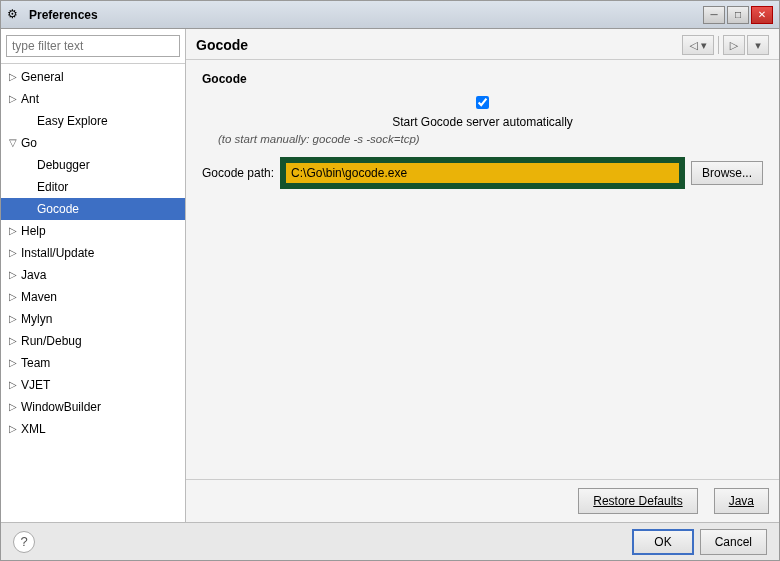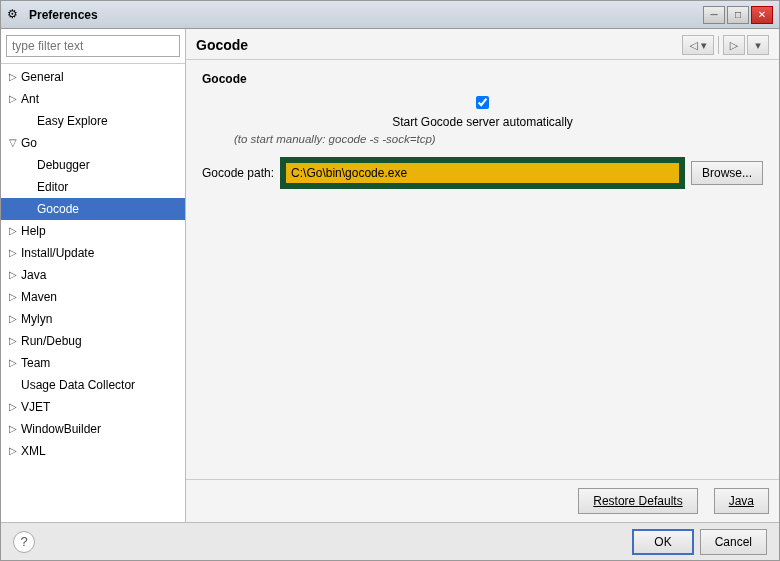--- a/index.html
+++ b/index.html
@@ -190,21 +190,21 @@
       gap: 6px;
       margin-bottom: 4px;
       flex-direction: column;
     }
     .checkbox-row input[type=checkbox] {
       width: 13px;
       height: 13px;
       margin: 0;
     }
     .help-text {
-      margin-left: 32px;
+      margin-left: 16px;
       color: #555;
       font-size: 11.5px;
       margin-bottom: 12px;
       font-style: italic;
     }
     .path-row {
       display: flex;
       align-items: center;
       gap: 6px;
       margin-top: 8px;
@@ -384,24 +384,20 @@
         <div class="tree-item">
           <span class="arrow">▷</span>
           <span>Run/Debug</span>
         </div>
 
         <div class="tree-item">
           <span class="arrow">▷</span>
           <span>Team</span>
         </div>
 
-        <div class="tree-item">
-          <span class="arrow"></span>
-          <span>Usage Data Collector</span>
-        </div>
 
 
         <div class="tree-item">
           <span class="arrow">▷</span>
           <span>VJET</span>
         </div>
 
         <div class="tree-item">
           <span class="arrow">▷</span>
           <span>WindowBuilder</span>

